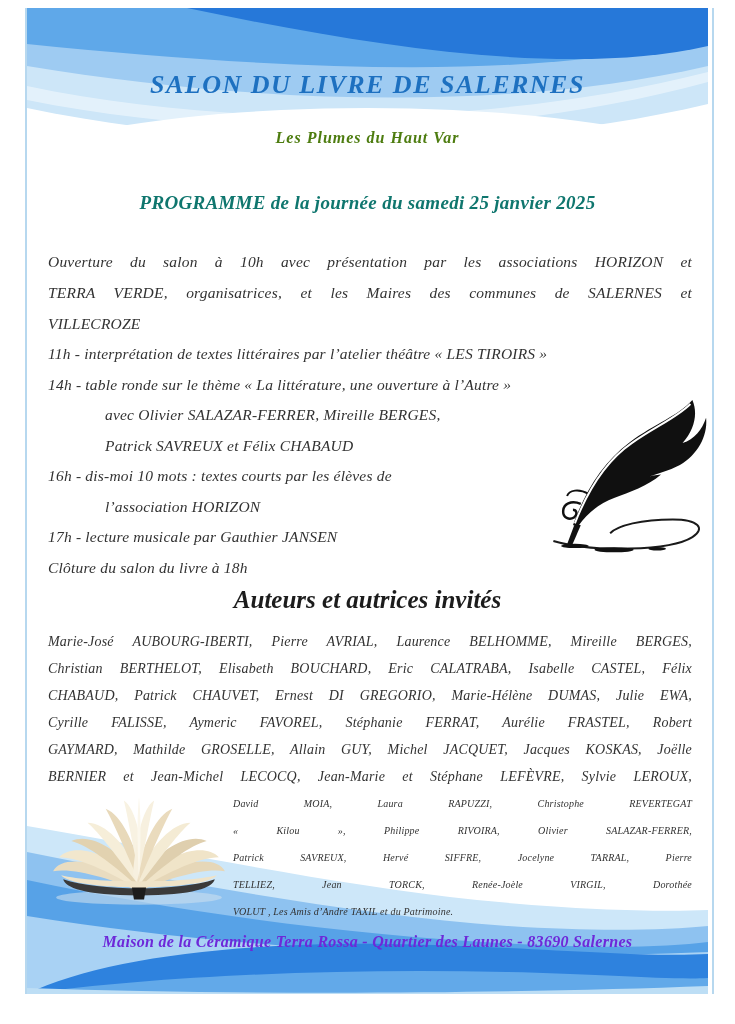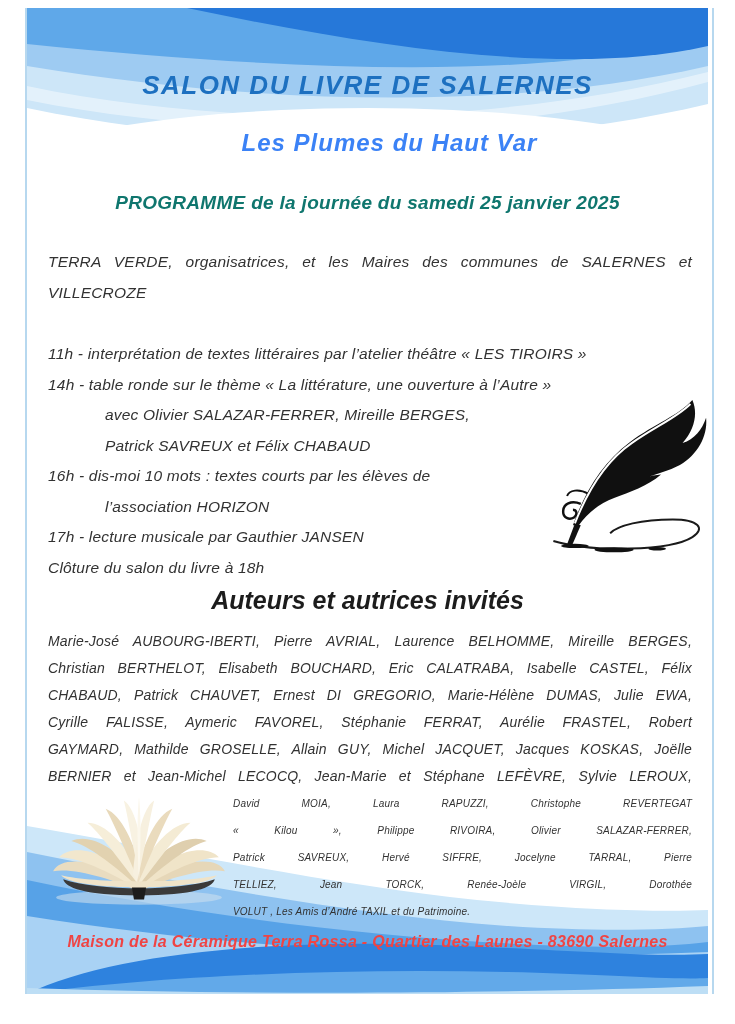--- a/index.html
+++ b/index.html
@@ -1,38 +1,38 @@
 <!DOCTYPE html>
 <html><head>
 <meta charset="utf-8">
 <style>
   html,body{margin:0;padding:0;background:#ffffff;}
   .page{
     position:relative; width:729px; height:1024px; background:#ffffff;
-    overflow:hidden; font-family:Liberation Sans, sans-serif;
+    overflow:hidden; font-family:Liberation Serif, serif;
   }
   .frame{
     position:absolute; left:25px; top:8px; width:685px; height:986px;
     border-left:2px solid #b7d8ef; border-right:2px solid #b7d8ef;
     box-sizing:content-box;
   }
   .frame > *{position:absolute;}
   svg{display:block;}
   .hdr-wave{left:0; top:0; z-index:1;}
   .ftr-wave{left:0; top:810px; z-index:1;}
 
   .title{
     left:0; top:62px; width:681px; text-align:center; z-index:3;
     font-size:26px; font-weight:bold; font-style:italic;
     letter-spacing:1.5px; color:#1d70c0;
   }
   .subtitle{
     left:0; top:121px; width:681px; text-align:center; z-index:3;
-    font-size:24px; font-weight:bold; font-style:italic;
-    letter-spacing:1px; color:#3b82f6;padding-left:22px;
+    font-size:16px; font-weight:bold; font-style:italic;
+    letter-spacing:1px; color:#4d7c0f;
   }
   .program-heading{
     left:0; top:184px; width:681px; text-align:center; z-index:3;
     font-size:19px; font-weight:bold; font-style:italic;
     letter-spacing:.3px; color:#0f766e;
   }
   .body-text{
     font-style:italic; color:#323232; letter-spacing:.2px; z-index:3;
   }
   .opening{left:21px; top:238px; width:644px; font-size:15.5px; line-height:31px;}
@@ -45,21 +45,21 @@
     left:0; top:578px; width:681px; text-align:center; z-index:3;
     font-size:25px; font-weight:bold; font-style:italic; color:#1c1c1c;
   }
   .authors-p1{left:21px; top:620px; width:644px; font-size:14px; line-height:27px;}
   .authors-p2{left:206px; top:782px; width:459px; font-size:10px; line-height:27px; z-index:4;}
   .quill{left:497px; top:378px; z-index:2;}
   .book{left:16px; top:770px; z-index:3;}
   .footer-line{
     left:0; top:925px; width:681px; text-align:center; z-index:5;
     font-size:16px; font-weight:bold; font-style:italic;
-    letter-spacing:.3px; color:#ef4444;
+    letter-spacing:.3px; color:#6d28d9;
   }
 </style>
 </head>
 <body>
 
 <div class="page">
   <div class="frame">
 
     <svg class="hdr-wave" width="681" height="170" viewBox="0 0 681 170" preserveAspectRatio="none">
       <path d="M0 0 H681 V96 C470 146 210 144 0 100 Z" fill="#cde6f8"></path>
@@ -79,20 +79,21 @@
       <path d="M0 176 C70 142 200 124 360 126 C500 128 610 140 681 136 L681 176 Z" fill="#2e82de"></path>
       <path d="M0 176 C130 158 310 150 480 154 C570 156 645 162 681 160 L681 176 Z" fill="#62a9e9"></path>
       <path d="M0 170 C240 178 500 175 681 168 L681 176 L0 176 Z" fill="#bddef5"></path>
     </svg>
 
     <div class="title">SALON DU LIVRE DE SALERNES</div>
     <div class="subtitle">Les Plumes du Haut Var</div>
     <div class="program-heading">PROGRAMME de la journée du samedi 25 janvier 2025</div>
 
     <div class="opening body-text">
+        <div class="tline jl">Ouverture du salon à 10h avec présentation par les associations HORIZON et</div>
         <div class="tline jl">TERRA VERDE, organisatrices, et les Maires des communes de SALERNES et</div>
         <div class="tline">VILLECROZE</div>
       </div>
 
     <div class="plines body-text">
       <div class="pline">11h - interprétation de textes littéraires par l’atelier théâtre « LES TIROIRS »</div>
       <div class="pline">14h - table ronde sur le thème « La littérature, une ouverture à l’Autre »</div>
       <div class="pline indent">avec Olivier SALAZAR-FERRER, Mireille BERGES,</div>
       <div class="pline indent">Patrick SAVREUX et Félix CHABAUD</div>
       <div class="pline">16h - dis-moi 10 mots : textes courts par les élèves de</div>

